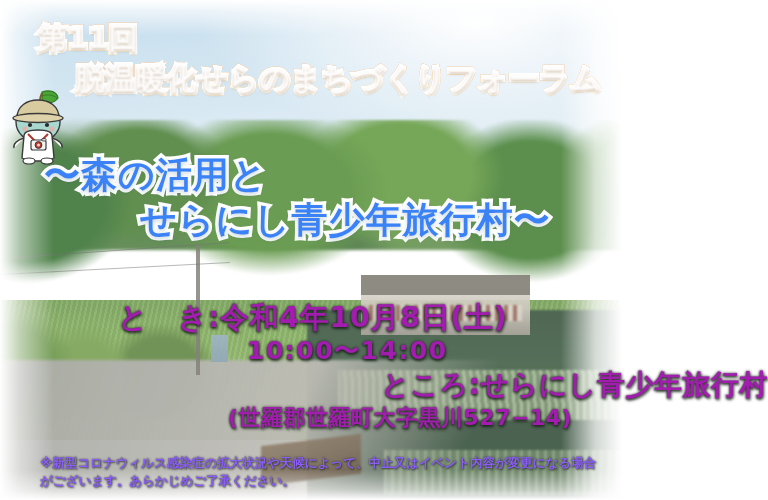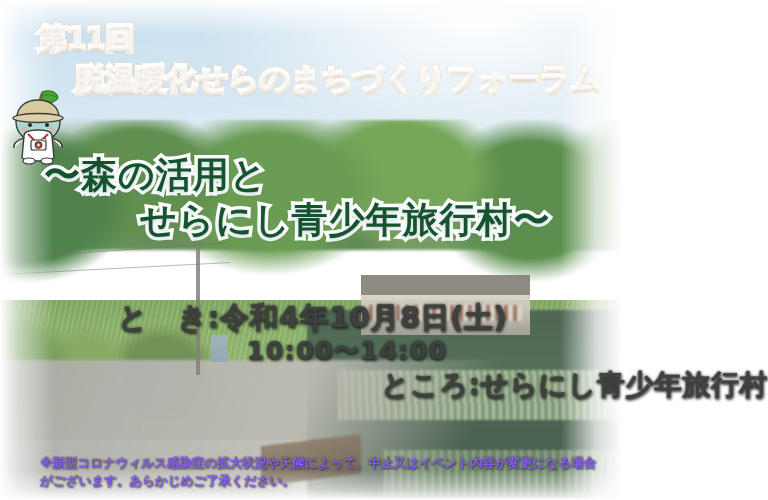--- a/index.html
+++ b/index.html
@@ -227,21 +227,21 @@
   
   .headline {
     position: absolute;
     left: 0; top: 22px;
     width: 768px;
     text-align: left;
   }
   .hl-line {
     display: block;
     font-family: "DejaVu Sans", "Liberation Sans", sans-serif;
-    font-weight: normal;
+    font-weight: bold;
     font-size: 29px;
     line-height: 33px;
     letter-spacing: 0.5px;
     white-space: nowrap;
     color: #f0a22c;
     background-image: linear-gradient(180deg, #e3761a 0%, #ef8f23 38%, #f7ae38 72%, #fcc css 100%);
     -webkit-text-stroke: 5px #ffffff;
     paint-order: stroke fill;
     text-shadow:
       0 0 2px rgba(255,255,255,0.95),
@@ -266,39 +266,39 @@
     width: 768px;
   }
   .sub-line {
     display: block;
     font-family: "DejaVu Sans", "Liberation Sans", sans-serif;
     font-weight: bold;
     font-size: 36px;
     line-height: 45px;
     letter-spacing: 1px;
     white-space: nowrap;
-    color: #14532d;
+    color: #3b82f6;
     -webkit-text-stroke: 7px #ffffff;
     paint-order: stroke fill;
     text-shadow: 0 2px 4px rgba(40,90,110,0.25);
   }
   .sub-1 { padding-left: 44px; }
   .sub-2 { padding-left: 140px; }
 
   
   .info {
     position: absolute;
     left: 0; top: 300px;
     width: 768px;
   }
   .info-line {
     display: block;
     font-family: "DejaVu Sans", "Liberation Sans", sans-serif;
     font-weight: bold;
-    color: #404040;
+    color: #a21caf;
     white-space: nowrap;
     text-shadow:
       0 0 3px rgba(35,45,35,0.85),
       1px 2px 3px rgba(25,35,25,0.75),
       -1px 1px 2px rgba(25,35,25,0.5);
   }
   .info-date  { font-size: 29px; line-height: 35px; padding-left: 118px; letter-spacing: 0.5px; }
   .info-time  { font-size: 25px; line-height: 32px; padding-left: 247px; letter-spacing: 1.5px; }
   .info-place { font-size: 28px; line-height: 36px; padding-left: 118px; letter-spacing: 0.5px; text-align: right; }
   .info-addr  { font-size: 22px; line-height: 30px; padding-left: 228px; letter-spacing: 0.5px; }
@@ -409,20 +409,21 @@
 
     <div class="subtitle">
       <span class="sub-line sub-1">〜森の活用と</span>
       <span class="sub-line sub-2">せらにし青少年旅行村〜</span>
     </div>
 
     <div class="info">
       <span class="info-line info-date">と　き:令和4年10月8日(土)</span>
       <span class="info-line info-time">10:00〜14:00</span>
       <span class="info-line info-place">ところ:せらにし青少年旅行村</span>
+      <span class="info-line info-addr">(世羅郡世羅町大字黒川527−14)</span>
     </div>
 
     <div class="note">
       <span class="note-line">※新型コロナウィルス感染症の拡大状況や天候によって、中止又はイベント内容が変更になる場合</span>
       <span class="note-line">がございます。あらかじめご了承ください。</span>
     </div>
 
   </div>
 </div>
 

